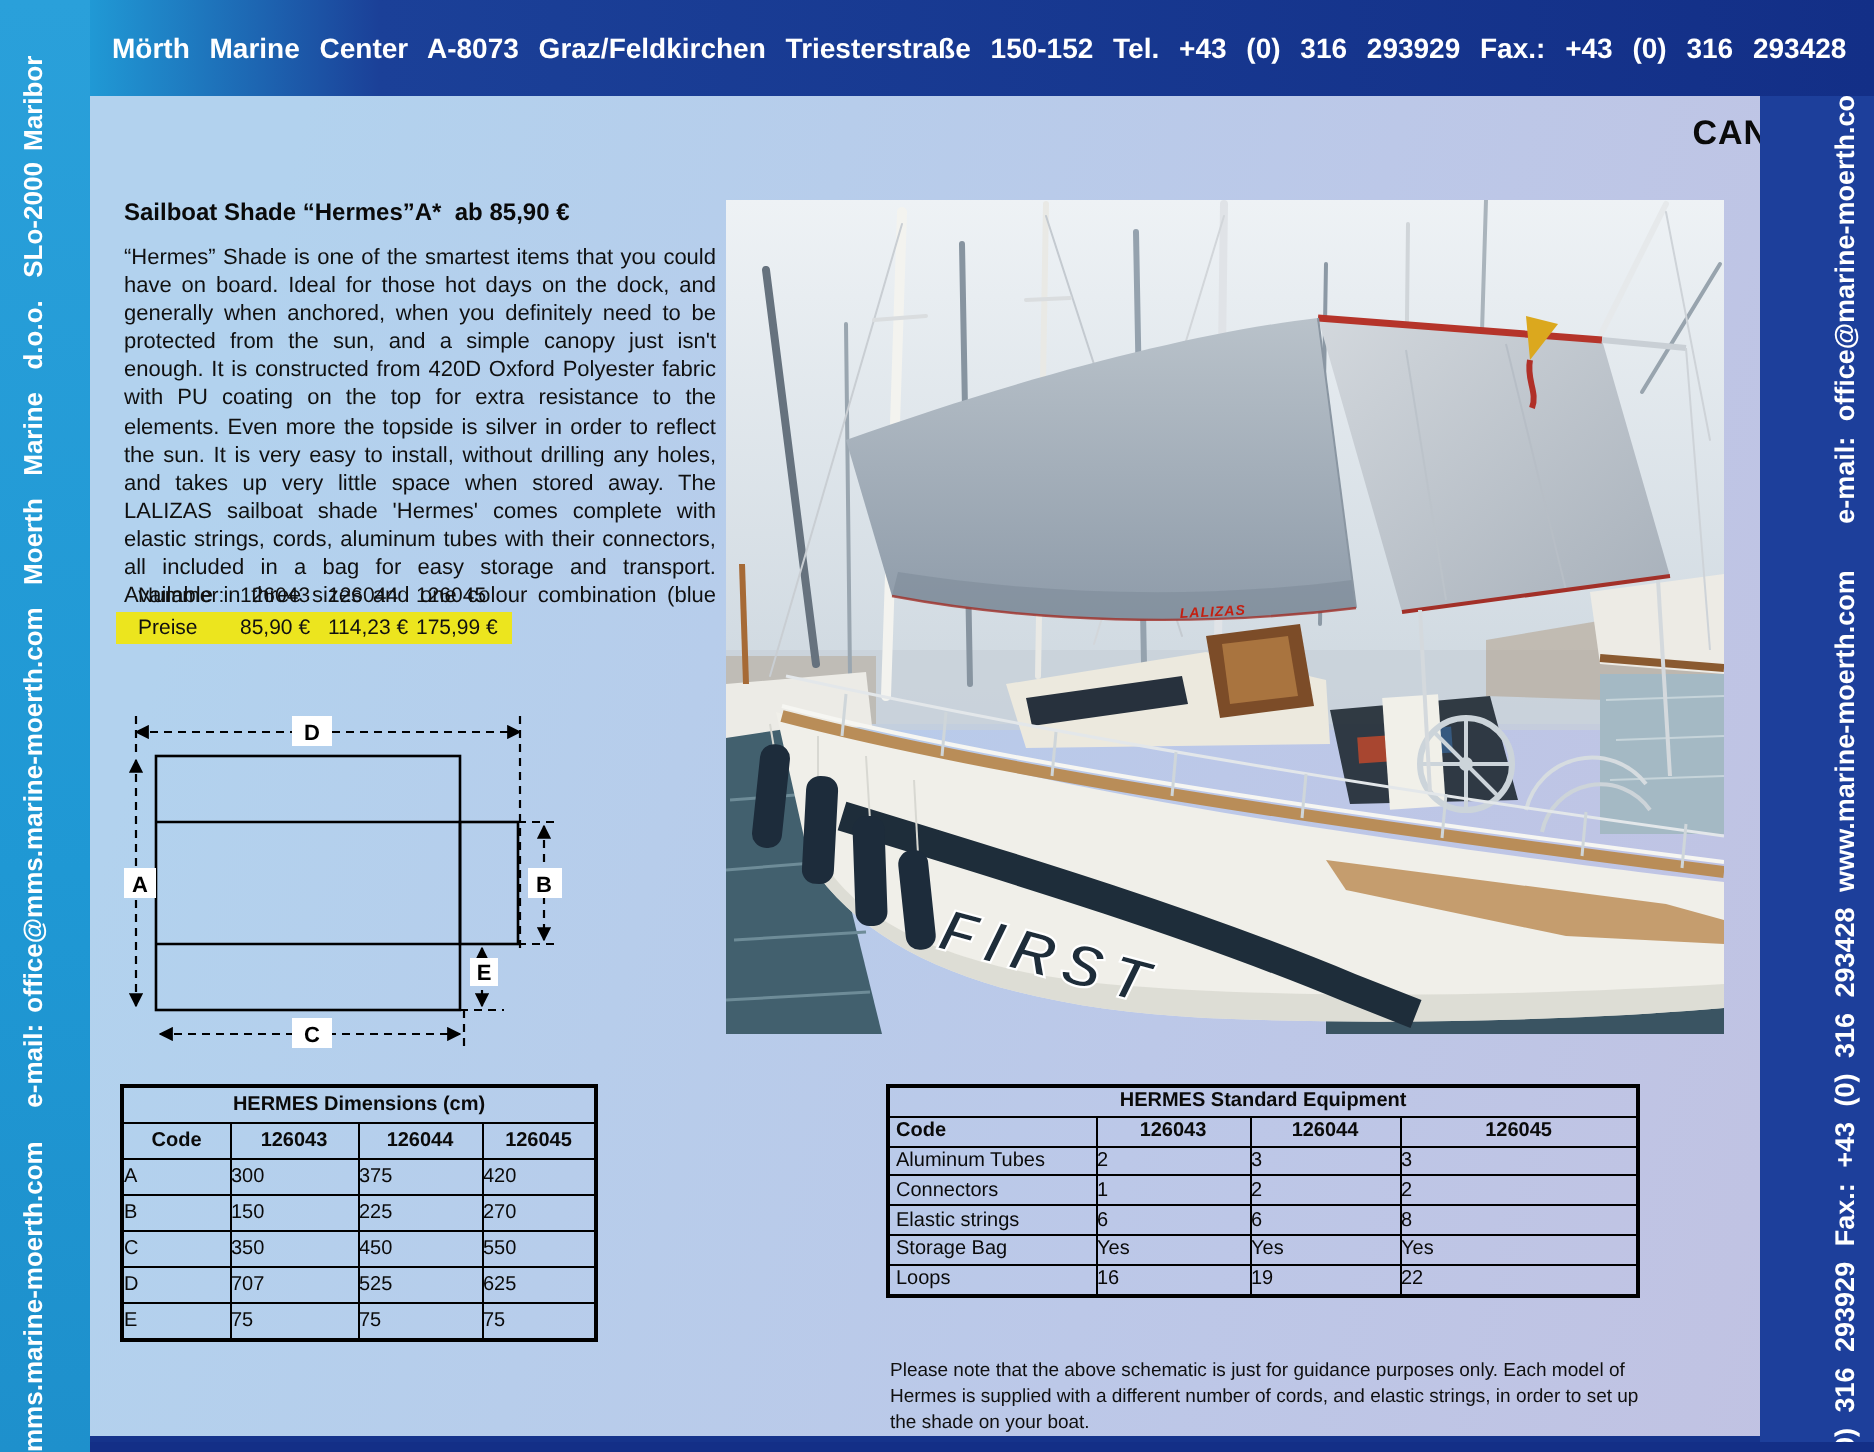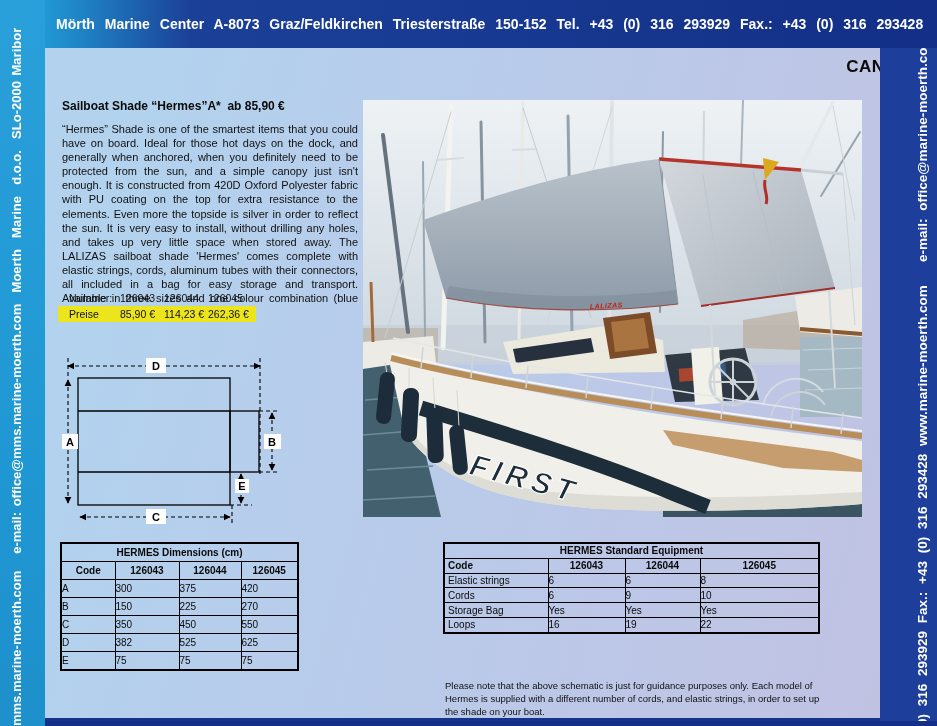--- a/index.html
+++ b/index.html
@@ -93,21 +93,21 @@
     <div class="order-row">
       <span class="order-label">Nummer:</span>
       <span class="order-cell">126043</span>
       <span class="order-cell">126044</span>
       <span class="order-cell">126045</span>
     </div>
     <div class="order-row highlight">
       <span class="order-label">Preise</span>
       <span class="order-cell">85,90 €</span>
       <span class="order-cell">114,23 €</span>
-      <span class="order-cell">262,36 €</span>
+      <span class="order-cell">175,99 €</span>
     </div>
   </div>
 
   <svg class="diagram" width="220" height="184" viewBox="0 0 220 184">
     <defs>
       <marker id="ah" viewBox="0 0 10 10" refX="9" refY="5" markerWidth="6.5" markerHeight="6.5" orient="auto-start-reverse">
         <path d="M0,0 L10,5 L0,10 z" fill="#000"></path>
       </marker>
     </defs>
     <g stroke="#000" stroke-width="1.3" fill="none">
@@ -309,21 +309,21 @@
       <td>270</td>
     </tr>
     <tr>
       <td>C</td>
       <td>350</td>
       <td>450</td>
       <td>550</td>
     </tr>
     <tr>
       <td>D</td>
-      <td>382</td>
+      <td>707</td>
       <td>525</td>
       <td>625</td>
     </tr>
     <tr>
       <td>E</td>
       <td>75</td>
       <td>75</td>
       <td>75</td>
     </tr>
   </tbody>
@@ -340,32 +340,38 @@
         <tr>
           <th colspan="4">HERMES Standard Equipment</th>
         </tr>
     <tr>
       <th class="cell-left">Code</th>
       <th>126043</th>
       <th>126044</th>
       <th>126045</th>
     </tr>
     <tr>
+      <td class="cell-left">Aluminum Tubes</td>
+      <td>2</td>
+      <td>3</td>
+      <td>3</td>
+    </tr>
+    <tr>
+      <td class="cell-left">Connectors</td>
+      <td>1</td>
+      <td>2</td>
+      <td>2</td>
+    </tr>
+    <tr>
       <td class="cell-left">Elastic strings</td>
       <td>6</td>
       <td>6</td>
       <td>8</td>
     </tr>
     <tr>
-      <td class="cell-left">Cords</td>
-      <td>6</td>
-      <td>9</td>
-      <td>10</td>
-    </tr>
-    <tr>
       <td class="cell-left">Storage Bag</td>
       <td>Yes</td>
       <td>Yes</td>
       <td>Yes</td>
     </tr>
     <tr>
       <td class="cell-left">Loops</td>
       <td>16</td>
       <td>19</td>
       <td>22</td>

